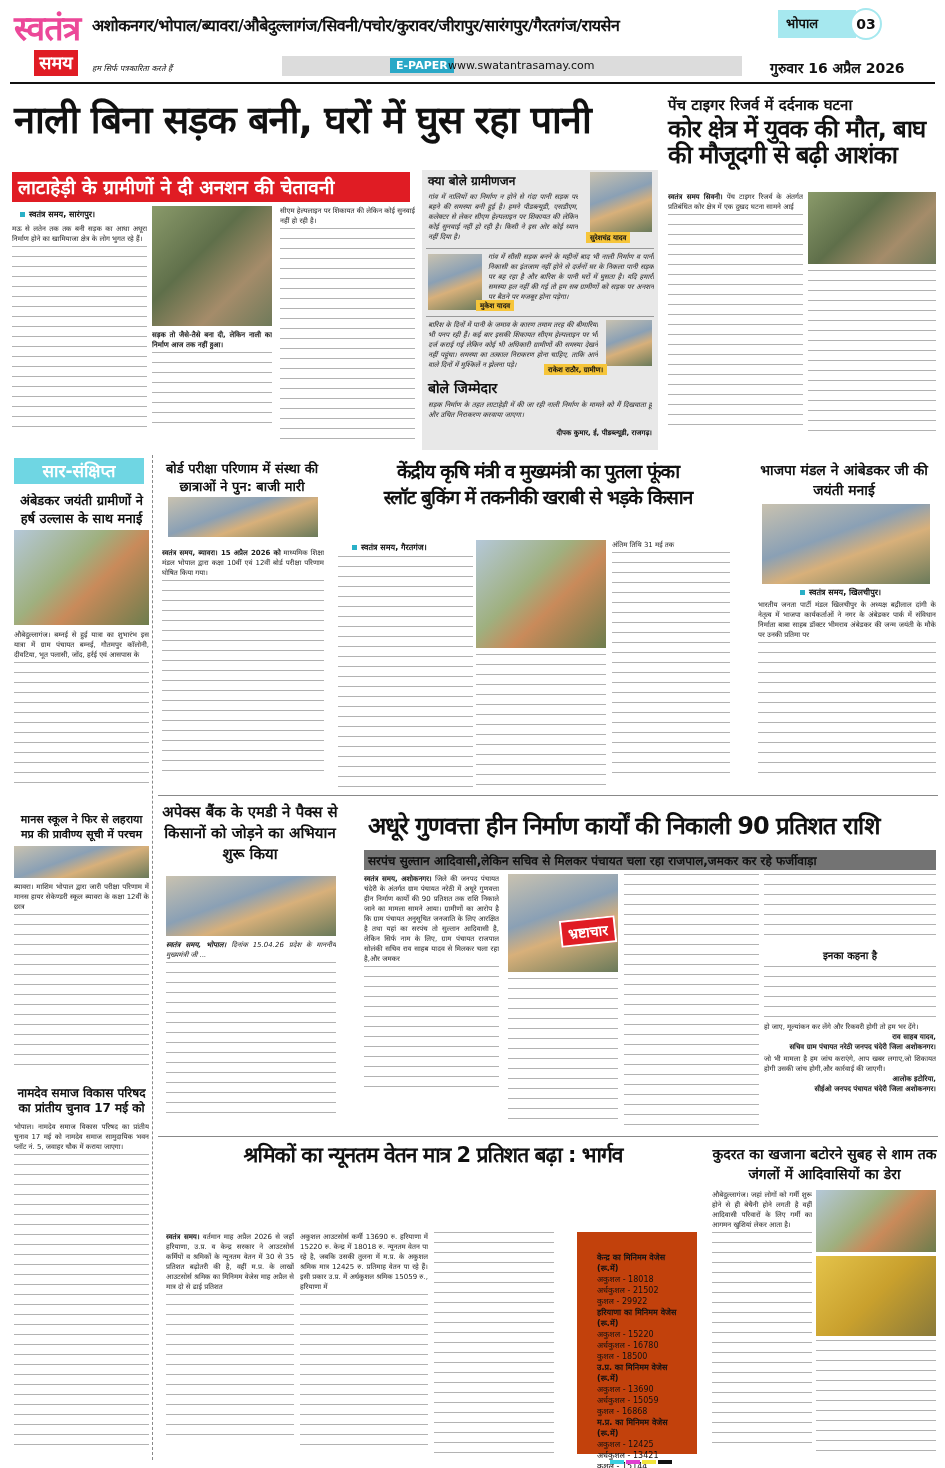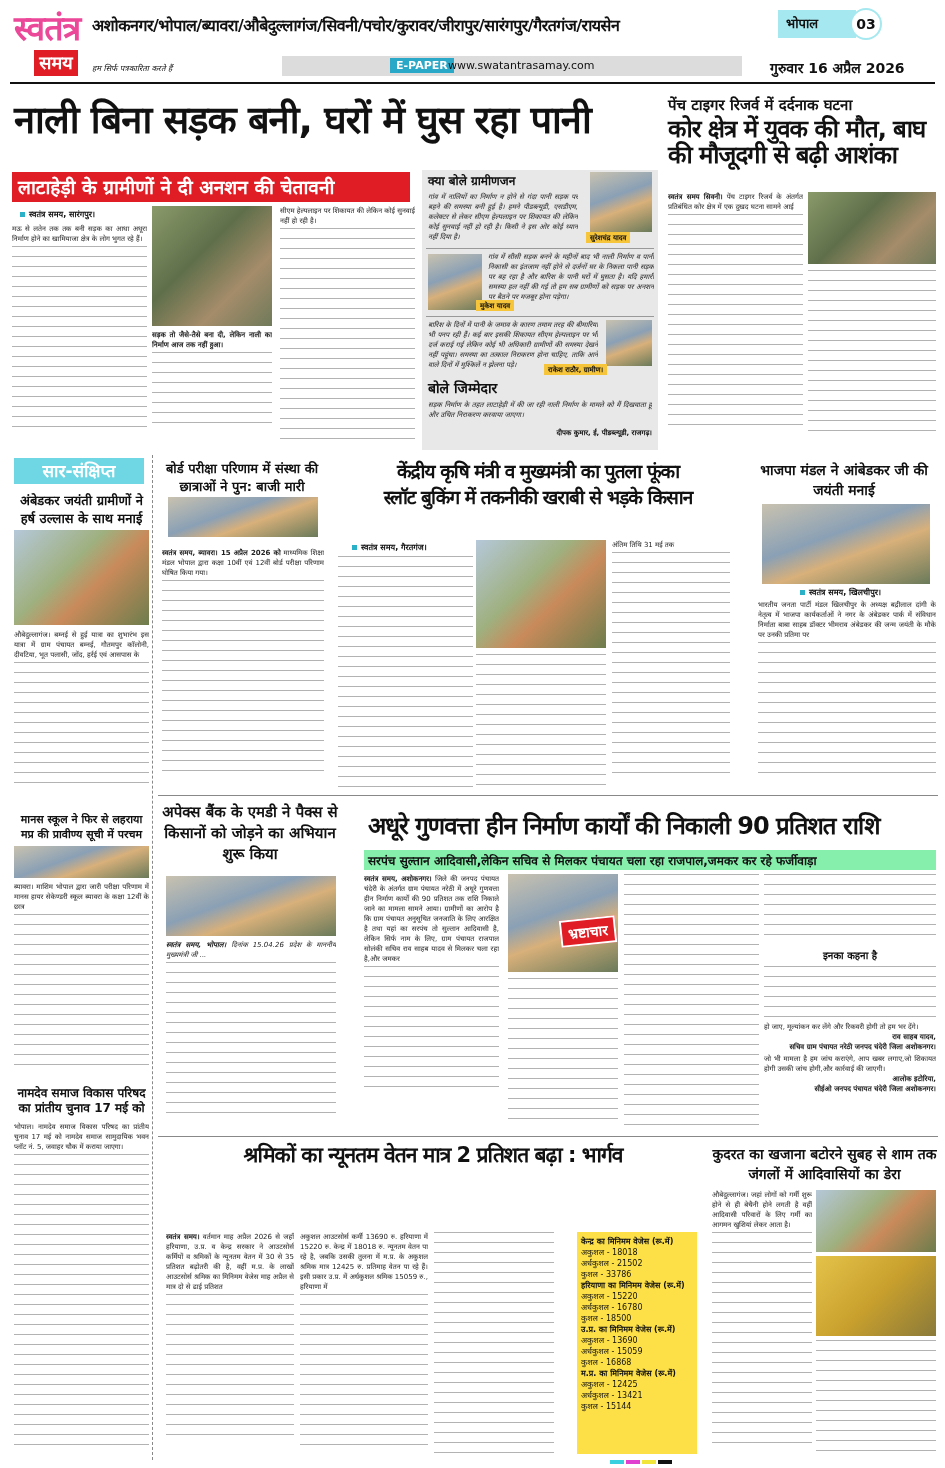--- a/index.html
+++ b/index.html
@@ -23,21 +23,21 @@
 .fakelines{background:repeating-linear-gradient(to bottom,#555 0,#555 1px,transparent 1px,transparent 10px);opacity:.45}
 .photo{background:linear-gradient(135deg,#8a9a6a,#5f6f4a 40%,#a58c6a 70%,#6f7a5a);}
 .photo2{background:linear-gradient(160deg,#c9c2b0,#8aa0b5 40%,#d8b07a 60%,#6a7a5a)}
 .photo3{background:linear-gradient(135deg,#b5c8d9,#9fb07f 40%,#c98a5a 60%,#6d7d4d)}
 .graybox{background:#e8e8e8}
 .byline{font-size:8px;font-weight:bold;white-space:nowrap}
 .byline:before{content:"";display:inline-block;width:5px;height:5px;background:#2ab0c7;margin-right:4px}
 .tag-yellow{background:#f6c53a;font-size:7px;font-weight:bold;padding:1px 4px;white-space:nowrap}
 .vrule{width:1px;border-left:1px dashed #888}
 .cyanhdr{background:#6fd6e3;color:#fff;font-weight:bold;text-align:center}
-.wage-box{background:#fde047;font-size:8px;line-height:11px;padding:4px}
+.wage-box{background:#c2410c;font-size:8px;line-height:11px;padding:20px}
 .wage-box .h{font-weight:bold}
 .reg{height:4px;width:14px}
 </style>
 </head>
 <body>
 
 <div class="abs masthead">
   <div class="abs logo-top">स्वतंत्र</div>
   <div class="abs logo-bot">समय</div>
   <div class="abs cities">अशोकनगर/भोपाल/ब्यावरा/औबेदुल्लागंज/सिवनी/पचोर/कुरावर/जीरापुर/सारंगपुर/गैरतगंज/रायसेन</div>
@@ -146,21 +146,21 @@
 <div class="abs" style="left:158px;top:795px;width:780px;border-top:1px solid #888"></div>
 
 <div class="abs" style="left:160px;top:802px;width:180px;font-size:15px;font-weight:bold;text-align:center;line-height:21px">अपेक्स बैंक के एमडी ने पैक्स से किसानों को जोड़ने का अभियान शुरू किया</div>
 <div class="abs photo2" style="left:166px;top:876px;width:170px;height:60px"></div>
 <div class="abs body-text" style="left:166px;top:940px;width:170px;height:190px;font-style:italic">
   <b>स्वतंत्र समय, भोपाल।</b> <span>दिनांक 15.04.26 प्रदेश के माननीय मुख्यमंत्री जी ...</span>
   <div class="fakelines" style="height:160px;margin-top:2px"></div>
 </div>
 
 <div class="abs h1" style="left:368px;top:808px;font-size:24px">अधूरे गुणवत्ता हीन निर्माण कार्यों की निकाली 90 प्रतिशत राशि</div>
-<div class="abs" style="left:364px;top:850px;width:572px;height:20px;background:#86efac;font-size:12px;font-weight:bold;white-space:nowrap;padding:2px 4px">सरपंच सुल्तान आदिवासी,लेकिन सचिव से मिलकर पंचायत चला रहा राजपाल,जमकर कर रहे फर्जीवाड़ा</div>
+<div class="abs" style="left:364px;top:850px;width:572px;height:20px;background:#737373;font-size:12px;font-weight:bold;white-space:nowrap;padding:2px 4px">सरपंच सुल्तान आदिवासी,लेकिन सचिव से मिलकर पंचायत चला रहा राजपाल,जमकर कर रहे फर्जीवाड़ा</div>
 <div class="abs body-text" style="left:364px;top:874px;width:135px;height:256px">
   <b>स्वतंत्र समय, अशोकनगर।</b> <span>जिले की जनपद पंचायत चंदेरी के अंतर्गत ग्राम पंचायत नरेठी में अधूरे गुणवत्ता हीन निर्माण कार्यों की 90 प्रतिशत तक राशि निकाले जाने का मामला सामने आया। ग्रामीणों का आरोप है कि ग्राम पंचायत अनुसूचित जनजाति के लिए आरक्षित है तथा यहां का सरपंच तो सुल्तान आदिवासी है, लेकिन सिर्फ नाम के लिए, ग्राम पंचायत राजपाल सोलंकी सचिव राव साहब यादव से मिलकर चला रहा है,और जमकर</span>
   <div class="fakelines" style="height:130px;margin-top:2px"></div>
 </div>
 <div class="abs photo2" style="left:508px;top:874px;width:110px;height:98px"></div>
 <div class="abs" style="left:560px;top:918px;background:#e01c24;color:#fff;font-weight:bold;font-size:14px;padding:2px 6px;transform:rotate(-6deg);border:2px solid #fff">भ्रष्टाचार</div>
 <div class="abs body-text fakelines" style="left:508px;top:978px;width:110px;height:150px"></div>
 <div class="abs body-text fakelines" style="left:624px;top:874px;width:135px;height:256px"></div>
 <div class="abs body-text fakelines" style="left:764px;top:874px;width:172px;height:70px"></div>
 <div class="abs" style="left:764px;top:948px;width:172px;text-align:center;font-weight:bold;font-size:10px">इनका कहना है</div>
@@ -185,21 +185,21 @@
 </div>
 <div class="abs body-text" style="left:300px;top:1232px;width:128px;height:226px">
   <span>अकुशल आउटसोर्स कर्मी 13690 रु. हरियाणा में 15220 रु. केन्द्र में 18018 रु. न्यूनतम वेतन पा रहे है, जबकि उसकी तुलना में म.प्र. के अकुशल श्रमिक मात्र 12425 रु. प्रतिमाह वेतन पा रहे हैं। इसी प्रकार उ.प्र. में अर्धकुशल श्रमिक 15059 रु., हरियाणा में</span>
   <div class="fakelines" style="height:160px;margin-top:2px"></div>
 </div>
 <div class="abs body-text fakelines" style="left:434px;top:1232px;width:120px;height:226px"></div>
 <div class="abs wage-box" style="left:577px;top:1232px;width:120px;height:222px">
   <div class="h">केन्द्र का मिनिमम वेजेस (रू.में)</div>
   <div><span>अकुशल</span> - <span>18018</span></div>
   <div><span>अर्धकुशल</span> - <span>21502</span></div>
-  <div><span>कुशल</span> - <span>33786</span></div>
+  <div><span>कुशल</span> - <span>29922</span></div>
   <div class="h">हरियाणा का मिनिमम वेजेस (रू.में)</div>
   <div><span>अकुशल</span> - <span>15220</span></div>
   <div><span>अर्धकुशल</span> - <span>16780</span></div>
   <div><span>कुशल</span> - <span>18500</span></div>
   <div class="h">उ.प्र. का मिनिमम वेजेस (रू.में)</div>
   <div><span>अकुशल</span> - <span>13690</span></div>
   <div><span>अर्धकुशल</span> - <span>15059</span></div>
   <div><span>कुशल</span> - <span>16868</span></div>
   <div class="h">म.प्र. का मिनिमम वेजेस (रू.में)</div>
   <div><span>अकुशल</span> - <span>12425</span></div>

